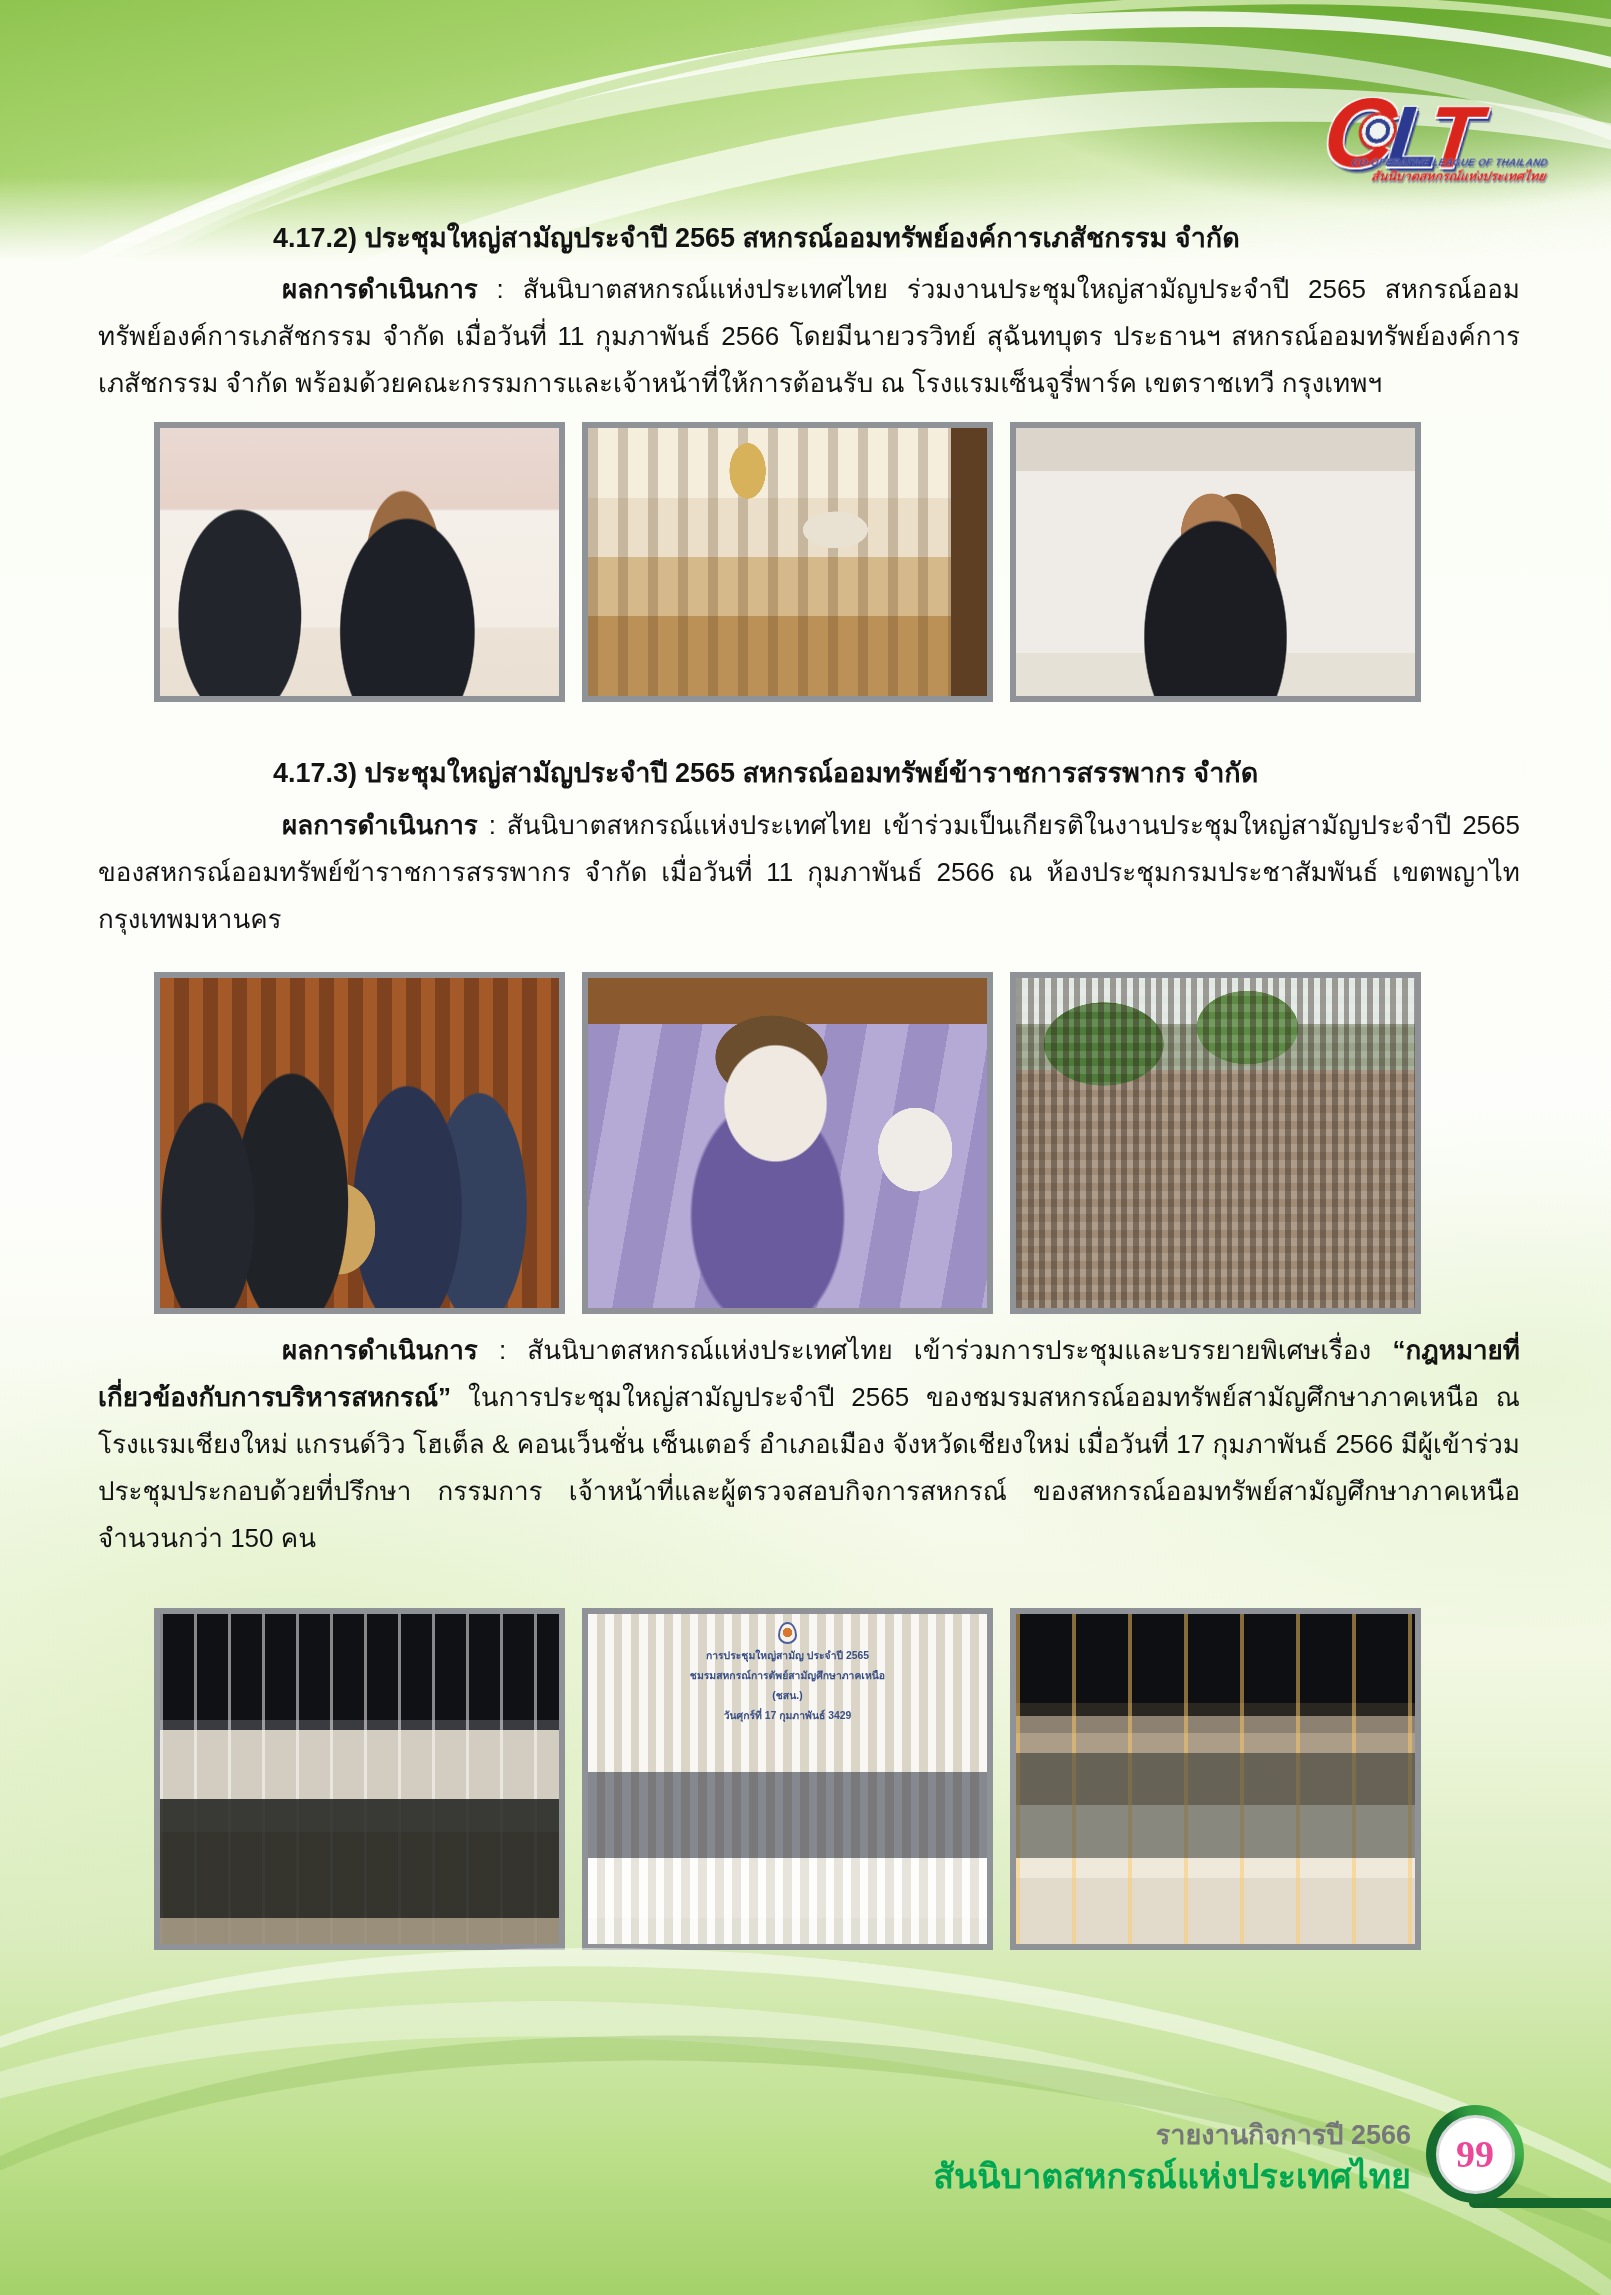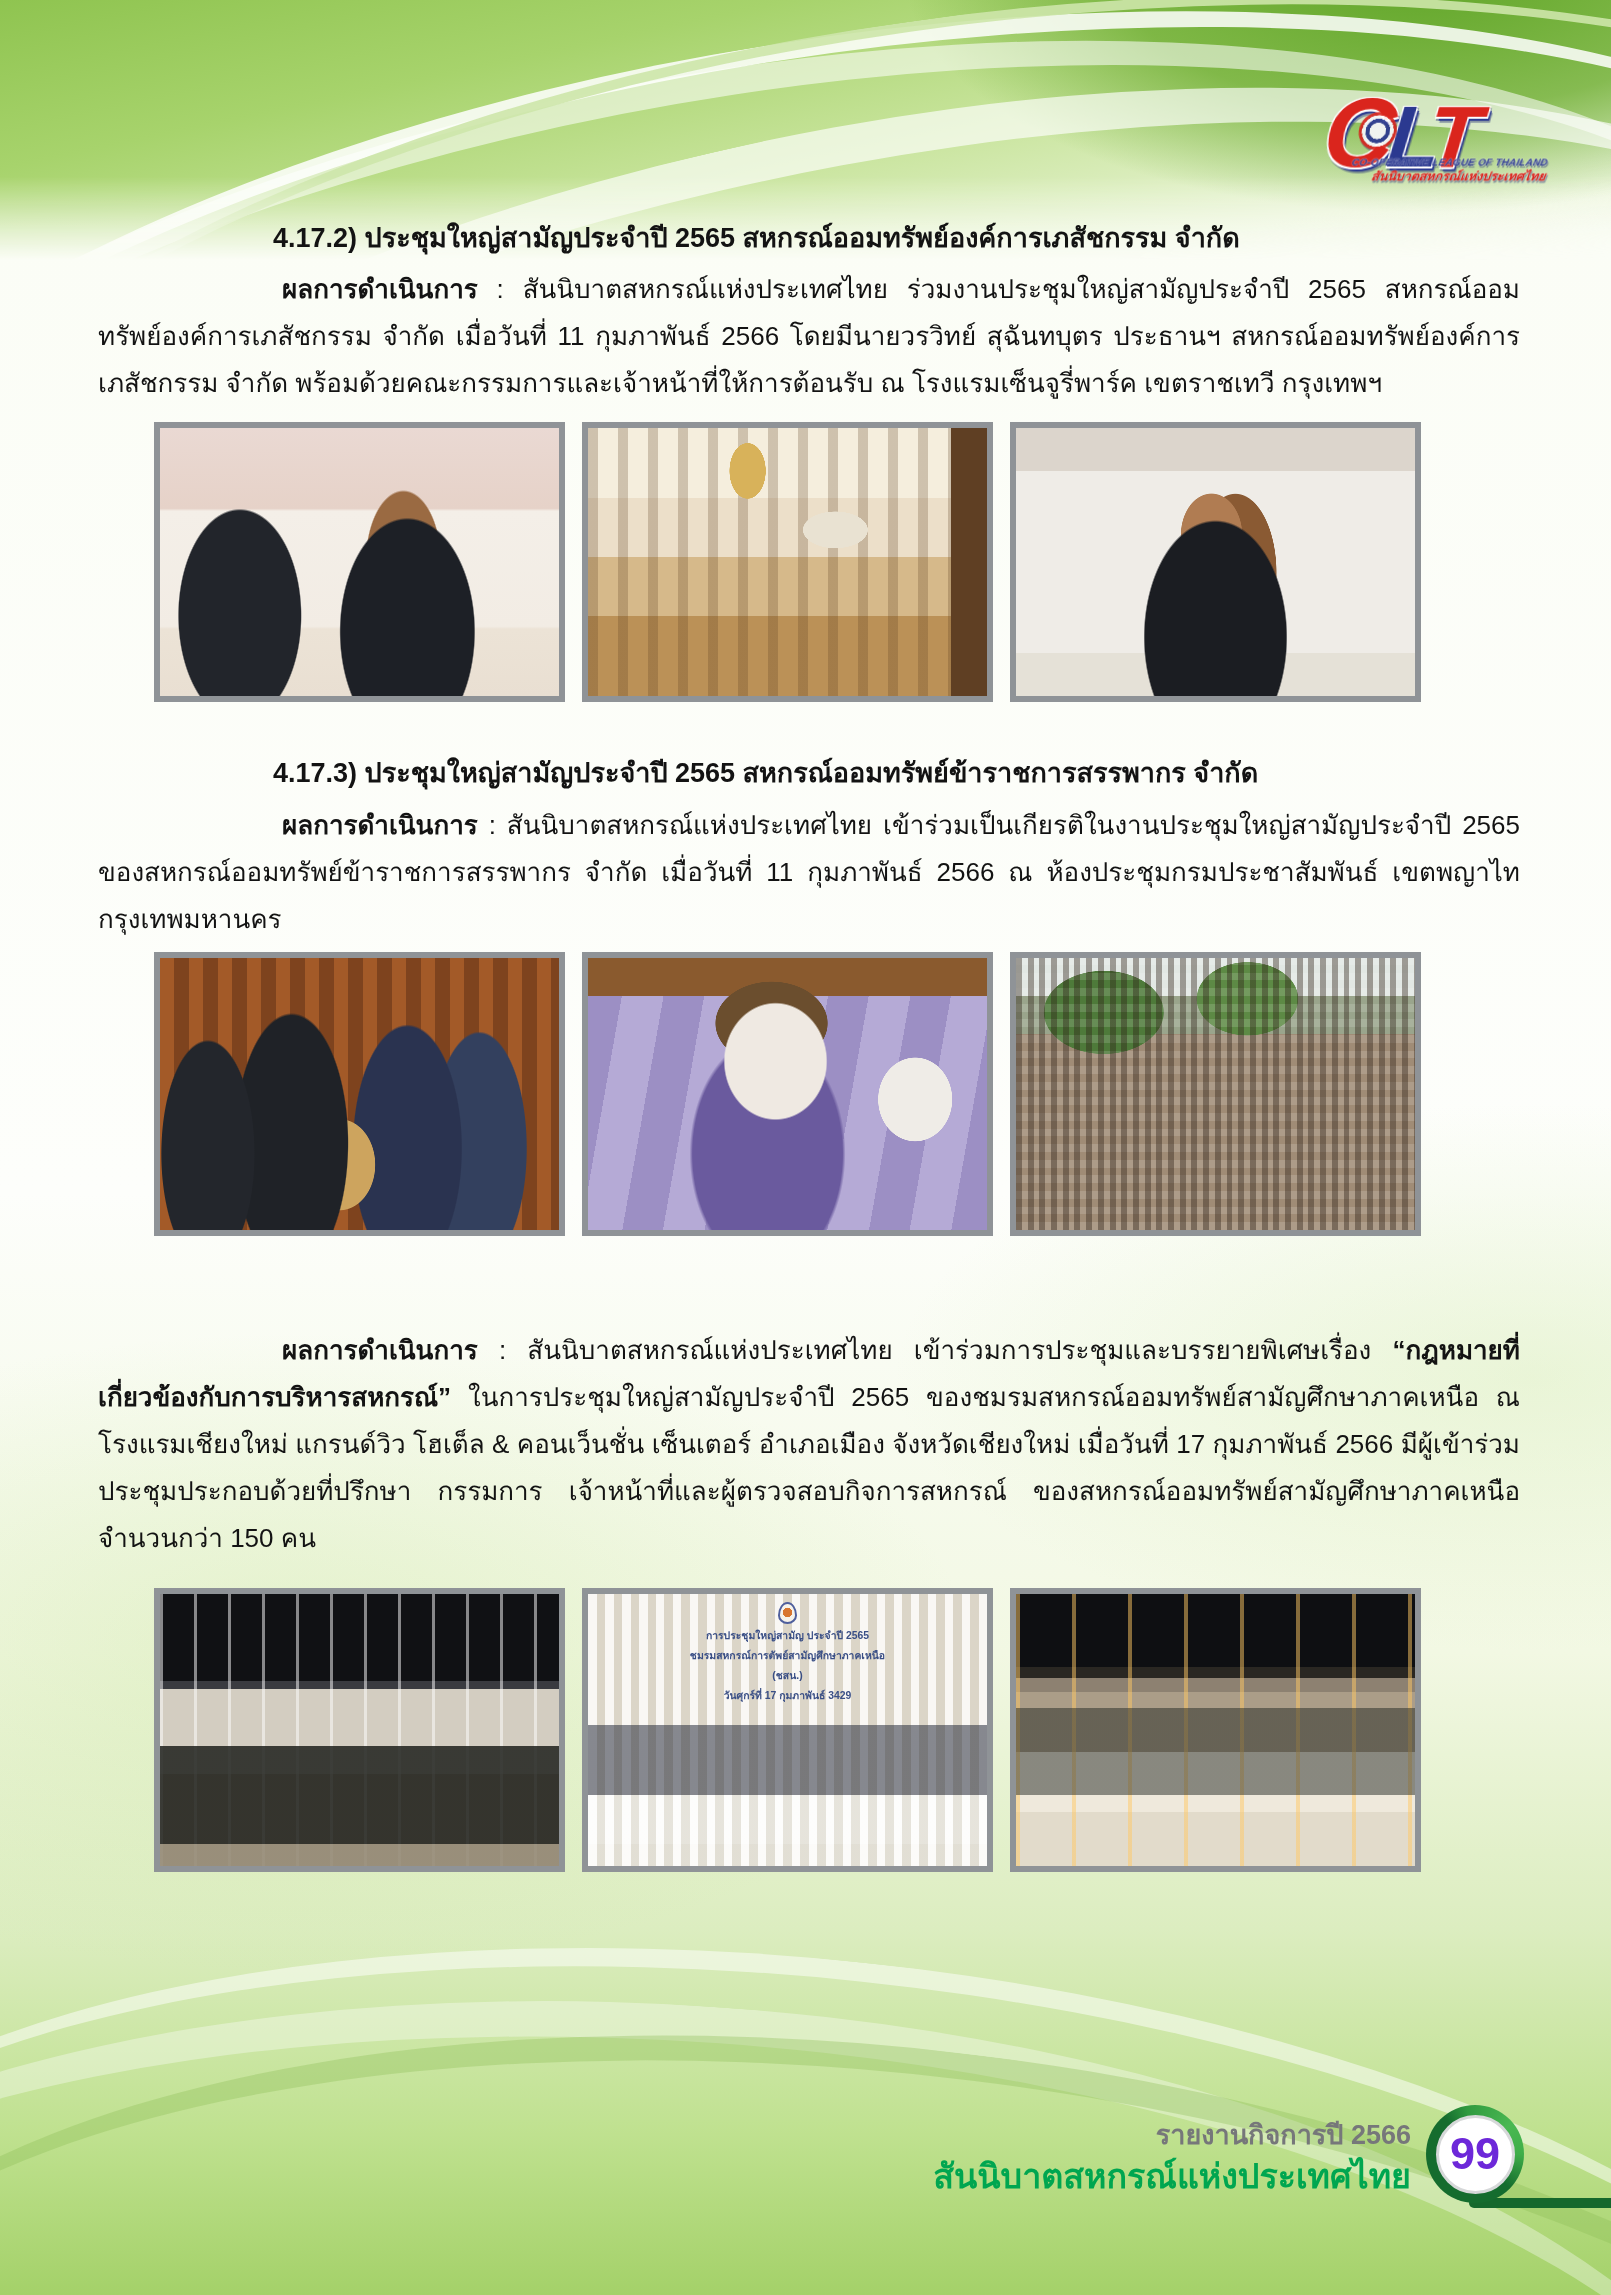--- a/index.html
+++ b/index.html
@@ -51,21 +51,21 @@
   .heading { position:absolute; left:98px; width:1421px; padding-left:175px;
              font-size:27px; font-weight:bold; color:#131313; line-height:1.4; }
   .para { position:absolute; left:98px; width:1422px; font-size:26px; color:#131313;
           line-height:47px; text-align:justify; text-indent:184px; }
   .para .rlabel { font-weight:bold; text-underline-offset:4.6px; }
   .para b { font-weight:bold; }
 
   
   .row { position:absolute; left:154px; display:flex; gap:17px; }
   .ph { width:411px; border:6.5px solid #8f9397; background:#ddd; position:relative; }
-  .row1 .ph { height:280px; } .row2 .ph, .row3 .ph { height:284px; }
+  .row1 .ph { height:280px; } .row2 .ph, .row3 .ph { height:342px;margin-top:20px; }
 
   .r1p1 { background:
     radial-gradient(62px 107px at 20% 70%, #22252b 98%, rgba(0,0,0,0) 100%),
     radial-gradient(26px 30px at 21% 47%, #caa184 98%, rgba(0,0,0,0) 100%),
     radial-gradient(68px 114px at 62% 76%, #1d2026 98%, rgba(0,0,0,0) 100%),
     radial-gradient(38px 72px at 61% 50%, #9a6a42 97%, rgba(0,0,0,0) 100%),
     linear-gradient(180deg,#ead9d3 0%,#e6d2c8 30%,#f4efe8 31%,#f2ece4 74%,#ece3d6 75%,#e9dfd2 100%); }
   .r1p2 { background:
     linear-gradient(270deg, #5f3f23 0 9%, rgba(0,0,0,0) 9%),
     radial-gradient(30px 46px at 40% 16%, #d8b25a 60%, rgba(0,0,0,0) 61%),
@@ -120,21 +120,21 @@
             background:radial-gradient(circle at 50% 46%, #d8752f 0 38%, #f6f2ea 39%); }
 
   
   .footer-report { position:absolute; right:201px; top:2113px; font-size:27px; color:#76777a; font-weight:bold;margin-left:44px; }
   .footer-org    { position:absolute; right:201px; top:2149px; font-size:34px; color:#00a650; font-weight:bold; }
   .page-ring { position:absolute; left:1426px; top:2105px; width:98px; height:98px; border-radius:50%;
        background:conic-gradient(from 150deg, #156c2e 0deg 170deg, #2f9a3f 200deg, #4ab852 260deg, #3fae49 300deg, #156c2e 345deg 360deg);
        display:flex; align-items:center; justify-content:center; }
   .page-circle { width:79px; height:79px; border-radius:50%; background:#fff; border:3.9px solid #d6d8d9;
        display:flex; align-items:center; justify-content:center; }
-  .page-num { font-size:45px; font-weight:bold; color:#6d28d9; }
+  .page-num { font-size:38px; font-weight:bold; color:#ec4899;font-family:Liberation Serif, serif; }
   .footer-bar { position:absolute; left:1469px; right:0; top:2198px; height:9.8px; background:#15682c; border-radius:5.2px 0 0 5.2px; }
   .wave { position:absolute; border-radius:50%; }
   .wv1 { width:2214px; height:912px; left:-293px; top:1960px; border-top:19.5px solid rgba(255,255,255,.5); transform:rotate(6deg); }
   .wv2 { width:2214px; height:977px; left:-423px; top:2006px; border-top:36px solid rgba(255,255,255,.35); transform:rotate(4deg); }
   .wv3 { width:2344px; height:1042px; left:-260px; top:2051px; border-top:26px solid rgba(140,190,85,.35); transform:rotate(7deg); }
 </style>
 </head>
 <body>
 
 <div class="page">

